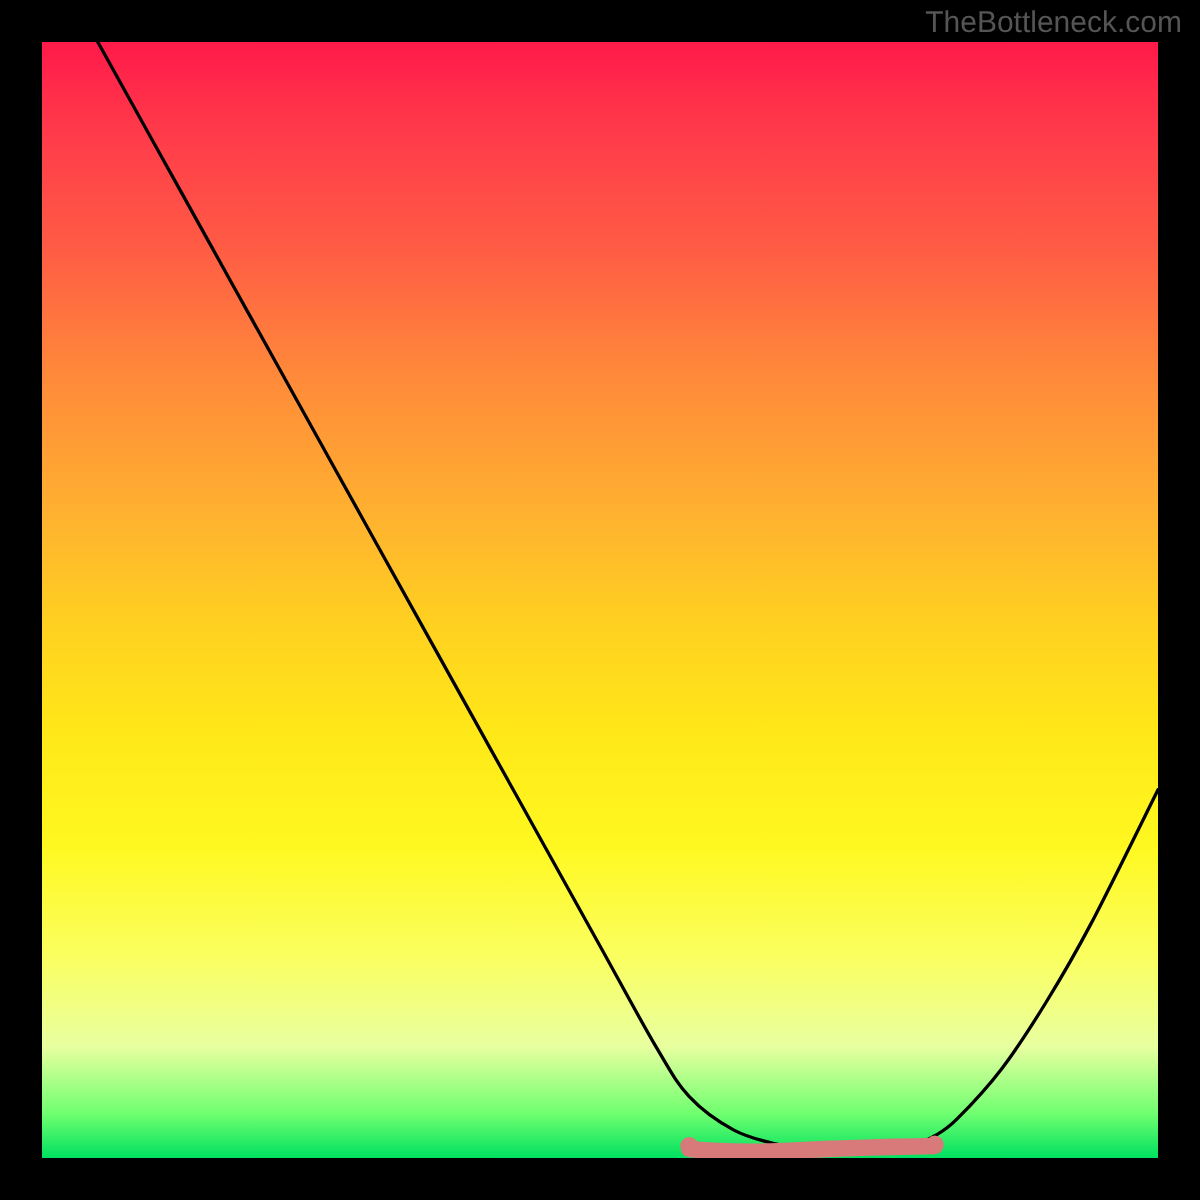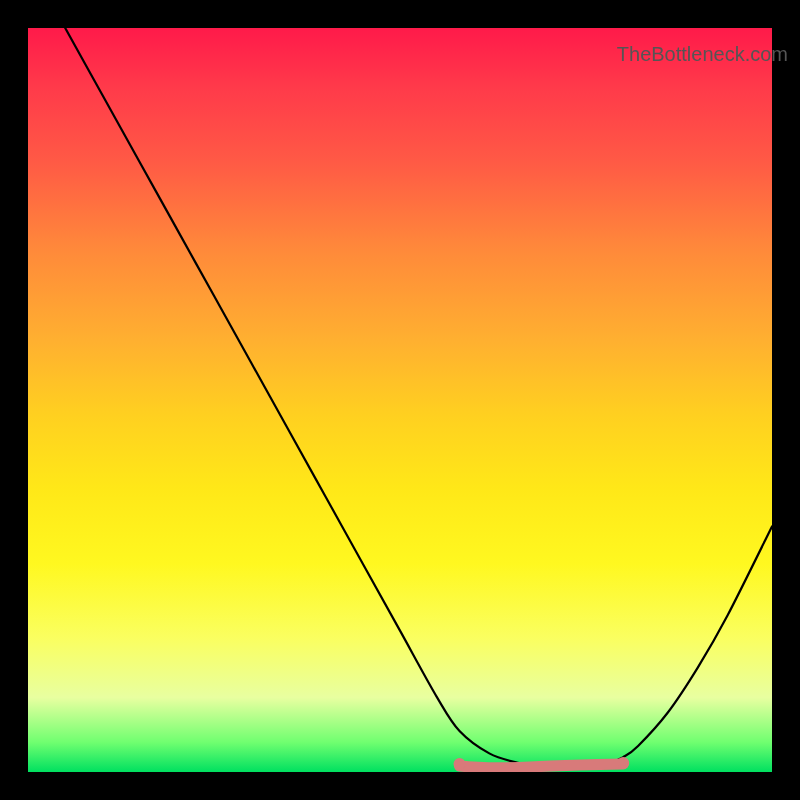--- a/index.html
+++ b/index.html
@@ -12,21 +12,20 @@
     overflow: hidden;
   }
   .watermark {
     position: absolute;
     top: 4px;
     right: 12px;
     color: #555;
     font-size: 20px;
     font-weight: 500;
     z-index: 10;
-    margin-top: 39px;
   }
   .plot-area {
     position: absolute;
     left: 28px;
     top: 28px;
     width: 744px;
     height: 744px;
     overflow: hidden;
   }
   .gradient-bg {

